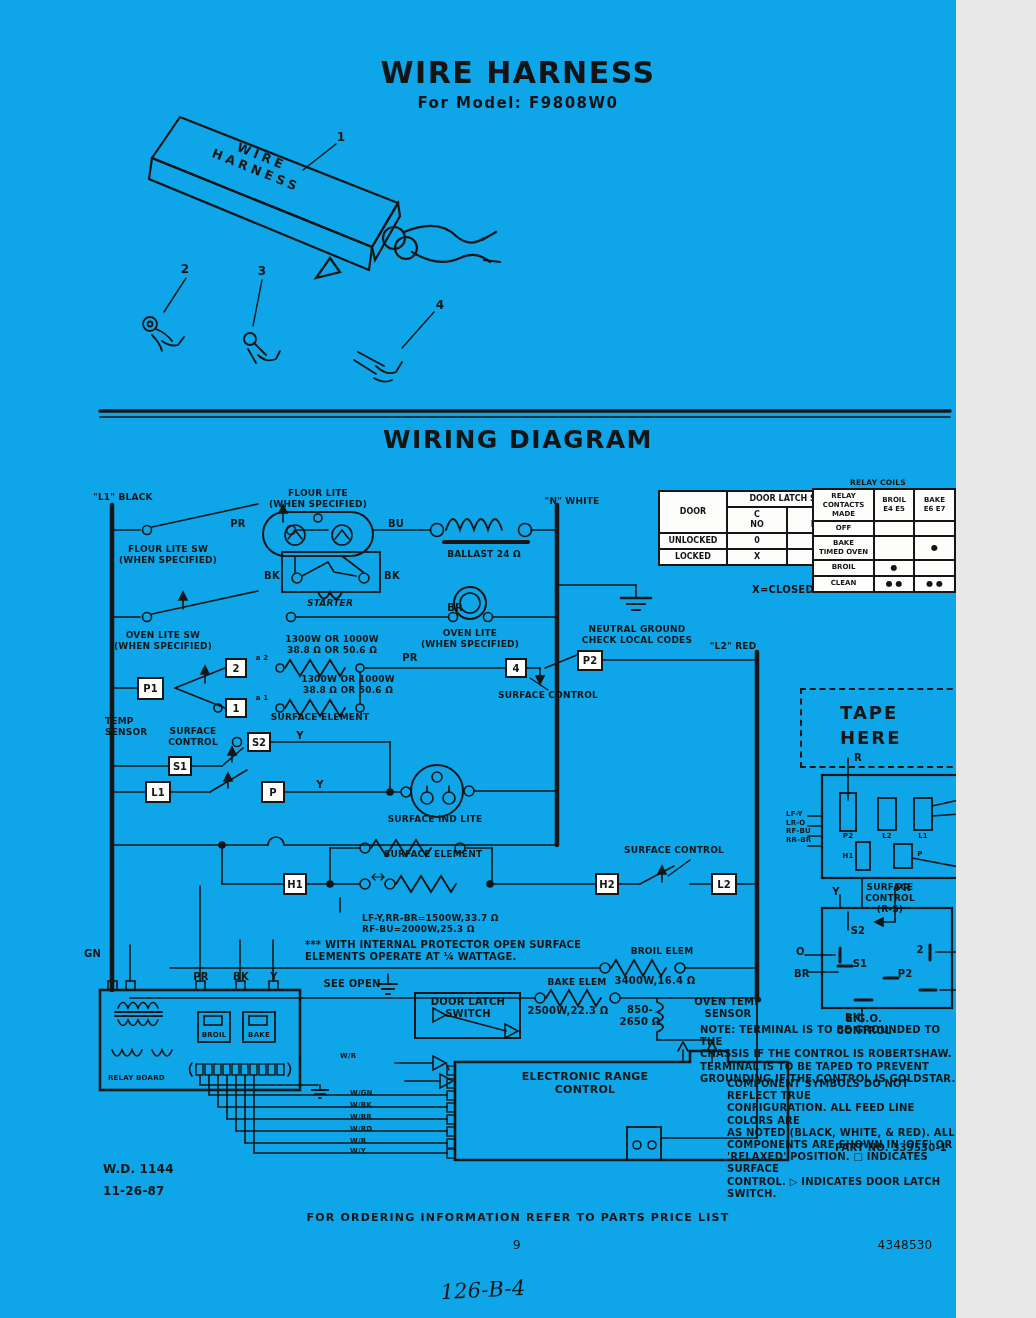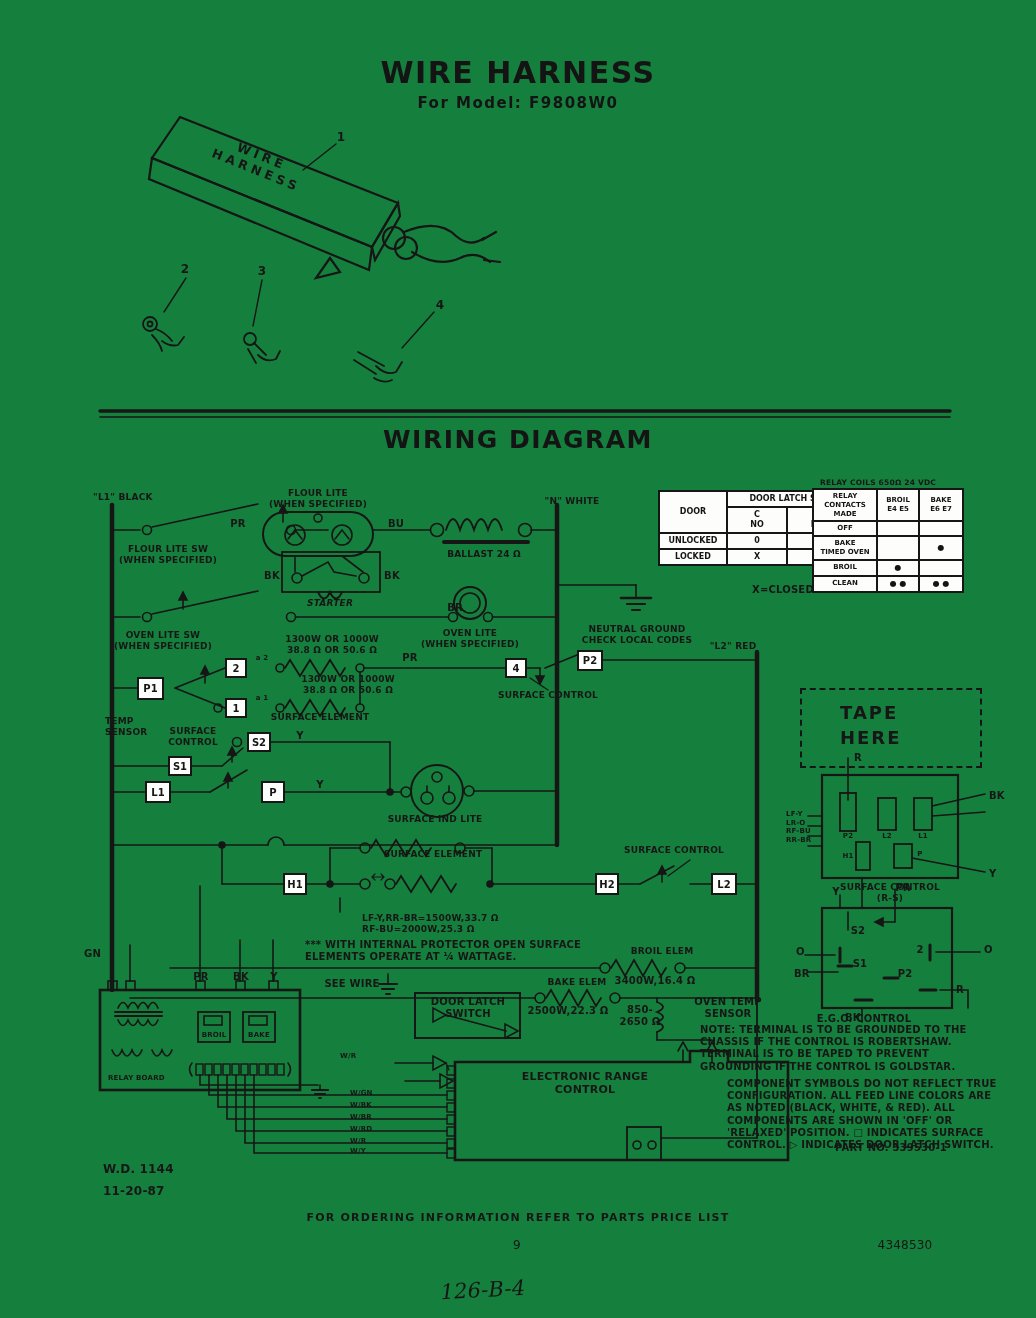--- a/index.html
+++ b/index.html
@@ -1,16 +1,16 @@
 <!DOCTYPE html>
 <html><head>
 <meta charset="utf-8">
 <style>
   html,body{margin:0;padding:0;background:#e8e8e8;}
-  .page{position:relative;width:1036px;height:1318px;background:#15803d;overflow:hidden;
+  .page{position:relative;width:956px;height:1318px;background:#0ea5e9;overflow:hidden;
         font-family:"DejaVu Sans",sans-serif;color:#141414;}
   svg{position:absolute;left:0;top:0;}
   .lbl{position:absolute;font:bold 9px "DejaVu Sans",sans-serif;line-height:1.22;
        white-space:pre-line;color:#161616;letter-spacing:.2px;}
   .c{transform:translateX(-50%);text-align:center;}
   .s7{font-size:7px}.s75{font-size:7.5px}.s8{font-size:10px}.s10{font-size:10px}
   .s11{font-size:11px}.s12{font-size:12px}
   .term{position:absolute;border:2px solid #161616;background:#fdfdfc;
         font:bold 10px "DejaVu Sans",sans-serif;display:flex;align-items:center;
         justify-content:center;color:#161616;box-sizing:border-box;}
@@ -385,21 +385,21 @@
   <div class="lbl c" style="left:433px;top:849px;">SURFACE ELEMENT</div>
   <div class="lbl c" style="left:674px;top:845px;">SURFACE CONTROL</div>
   <div class="lbl" style="left:362px;top:913px;">LF-Y,RR-BR=1500W,33.7 Ω
 RF-BU=2000W,25.3 Ω</div>
   <div class="lbl s8" style="left:305px;top:939px;">*** WITH INTERNAL PROTECTOR OPEN SURFACE
 ELEMENTS OPERATE AT ¼ WATTAGE.</div>
   <div class="lbl c" style="left:662px;top:946px;">BROIL ELEM</div>
   <div class="lbl s8 c" style="left:655px;top:975px;">3400W,16.4 Ω</div>
   <div class="lbl c" style="left:577px;top:977px;">BAKE ELEM</div>
   <div class="lbl s8 c" style="left:568px;top:1005px;">2500W,22.3 Ω</div>
-  <div class="lbl s8 c" style="left:352px;top:978px;">SEE WIRE</div>
+  <div class="lbl s8 c" style="left:352px;top:978px;">SEE OPEN</div>
   <div class="lbl s8 c" style="left:468px;top:996px;">DOOR LATCH
 SWITCH</div>
   <div class="lbl s8 c" style="left:640px;top:1004px;">850-
 2650 Ω</div>
   <div class="lbl s8 c" style="left:728px;top:996px;">OVEN TEMP
 SENSOR</div>
   <div class="lbl s8" style="left:84px;top:948px;">GN</div>
   <div class="lbl s8 c" style="left:201px;top:971px;">PR</div>
   <div class="lbl s8 c" style="left:241px;top:971px;">BK</div>
   <div class="lbl s8 c" style="left:274px;top:971px;">Y</div>
@@ -532,19 +532,19 @@
 COMPONENTS ARE SHOWN IN 'OFF' OR
 'RELAXED' POSITION. □ INDICATES SURFACE
 CONTROL. ▷ INDICATES DOOR LATCH SWITCH.</div>
   <div class="lbl s8" style="left:700px;top:1024px;">NOTE: TERMINAL IS TO BE GROUNDED TO THE
 CHASSIS IF THE CONTROL IS ROBERTSHAW.
 TERMINAL IS TO BE TAPED TO PREVENT
 GROUNDING IF THE CONTROL IS GOLDSTAR.</div>
   <div class="lbl s10" style="left:835px;top:1142px;">PART NO. 339530-1</div>
 
   <div class="lbl s12" style="left:103px;top:1162px;">W.D.  1144</div>
-  <div class="lbl s12" style="left:103px;top:1184px;">11-20-87</div>
+  <div class="lbl s12" style="left:103px;top:1184px;">11-26-87</div>
   <div class="lbl s11 c" style="left:518px;top:1211px;letter-spacing:1.2px;">FOR ORDERING INFORMATION REFER TO PARTS PRICE LIST</div>
   <div class="lbl s12 c" style="left:517px;top:1238px;font-weight:normal;">9</div>
   <div class="lbl s12 c" style="left:905px;top:1238px;font-weight:normal;">4348530</div>
   <div class="lbl hand c" style="left:483px;top:1278px;font-size:21px;font-weight:normal;transform:translateX(-50%) rotate(-3deg);">126-B-4</div>
 
 </div>
 
 </body></html>

